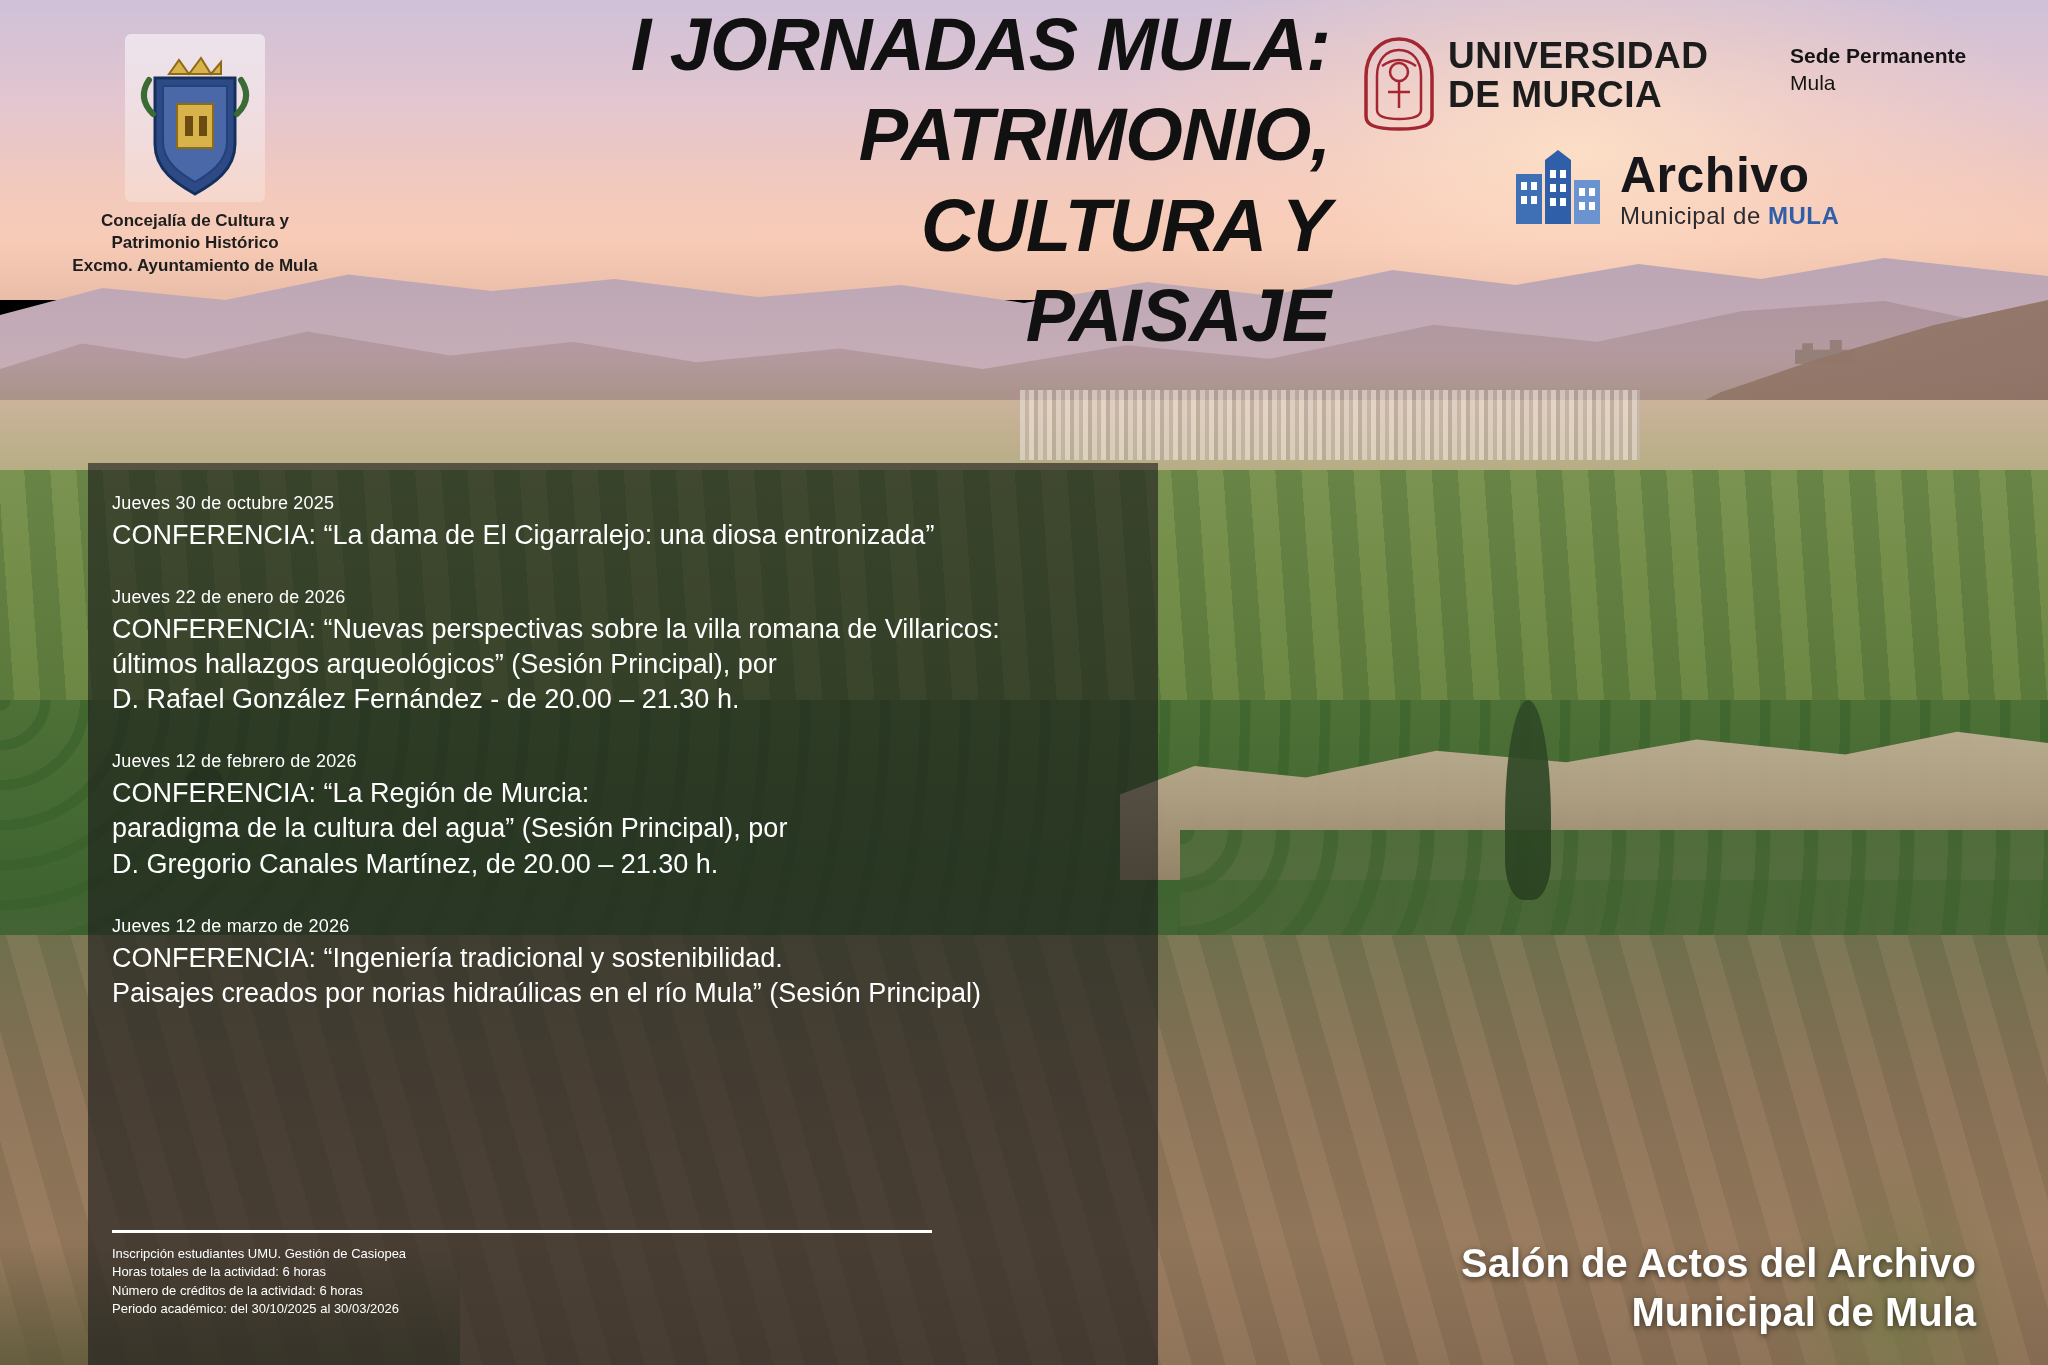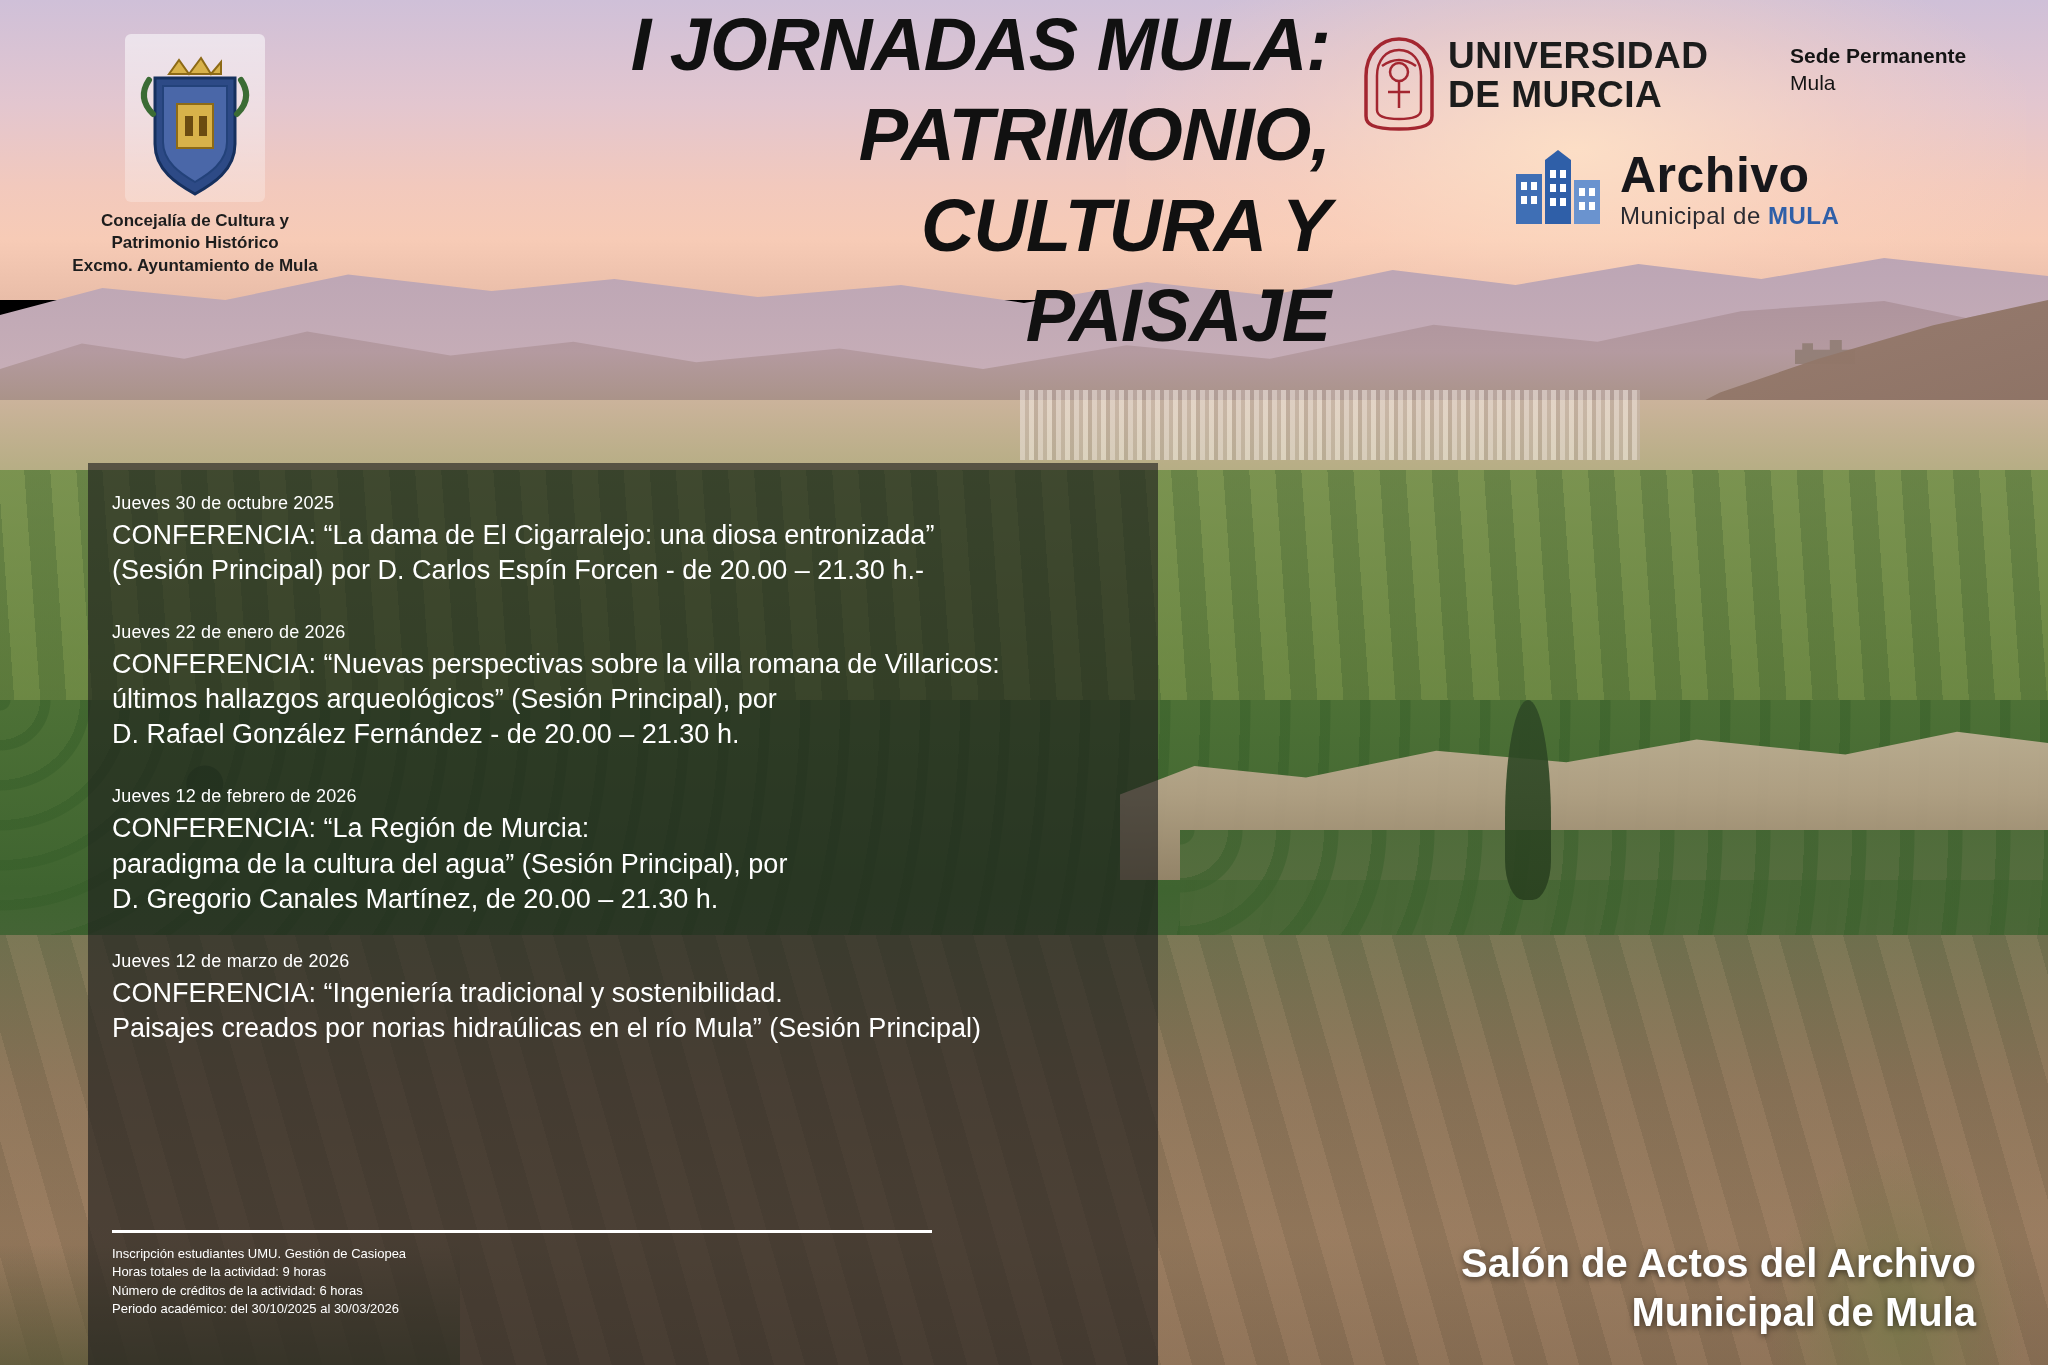--- a/index.html
+++ b/index.html
@@ -439,21 +439,20 @@
         <span>Municipal de </span><b>MULA</b>
       </div>
     </span>
   </div>
 
   <div class="program">
 
     <div class="entry">
       <div class="entry-date">Jueves 30 de octubre 2025</div>
       <div class="entry-line">CONFERENCIA: “La dama de El Cigarralejo: una diosa entronizada”</div>
-      <div class="entry-line">(Sesión Principal) por  D. Carlos Espín Forcen - de 20.00 – 21.30 h.-</div>
     </div>
 
     <div class="entry">
       <div class="entry-date">Jueves 22 de enero de 2026</div>
       <div class="entry-line">CONFERENCIA: “Nuevas perspectivas sobre la villa romana de Villaricos:</div>
       <div class="entry-line">últimos hallazgos arqueológicos” (Sesión Principal), por</div>
       <div class="entry-line">D. Rafael González Fernández - de 20.00 – 21.30 h.</div>
     </div>
 
     <div class="entry">
@@ -467,21 +466,21 @@
       <div class="entry-date">Jueves 12 de marzo de 2026</div>
       <div class="entry-line">CONFERENCIA: “Ingeniería tradicional y sostenibilidad.</div>
       <div class="entry-line">Paisajes creados por norias hidraúlicas en el río Mula” (Sesión Principal)</div>
     </div>
 
   </div>
 
   <div class="notes">
     <div class="notes-rule"></div>
     <div class="notes-line">Inscripción estudiantes UMU. Gestión de Casiopea</div>
-    <div class="notes-line">Horas totales de la actividad: 9 horas</div>
+    <div class="notes-line">Horas totales de la actividad: 6 horas</div>
     <div class="notes-line">Número de créditos de la actividad: 6 horas</div>
     <div class="notes-line">Periodo académico: del 30/10/2025 al 30/03/2026</div>
   </div>
 
   <div class="venue">
     <div>Salón de Actos del Archivo</div>
     <div>Municipal de Mula</div>
   </div>
 
 </div>

